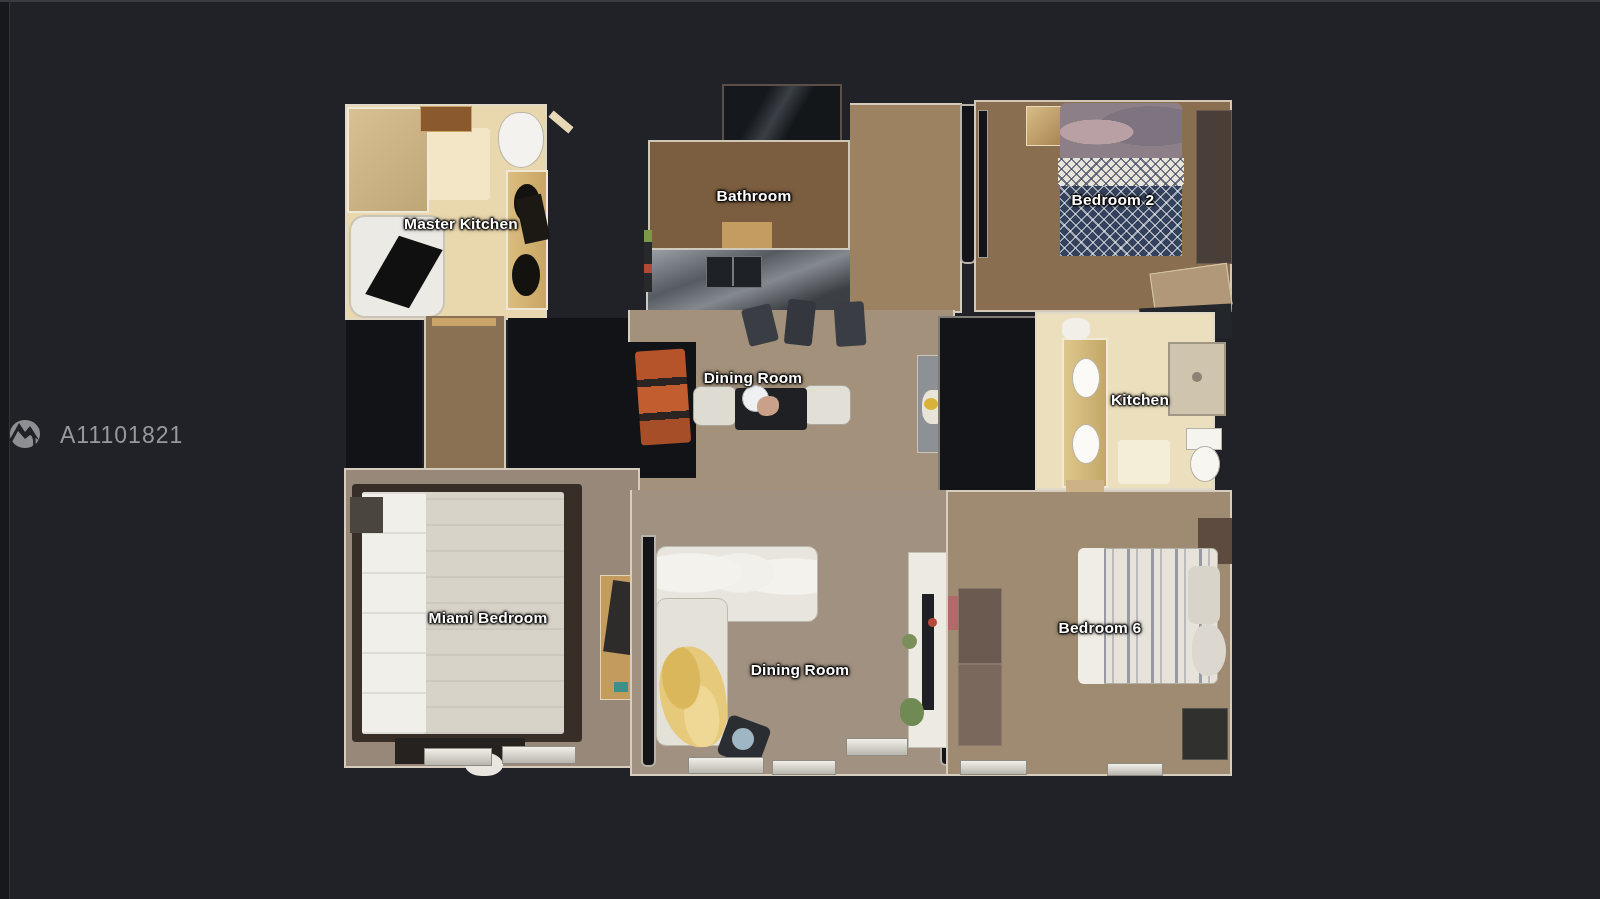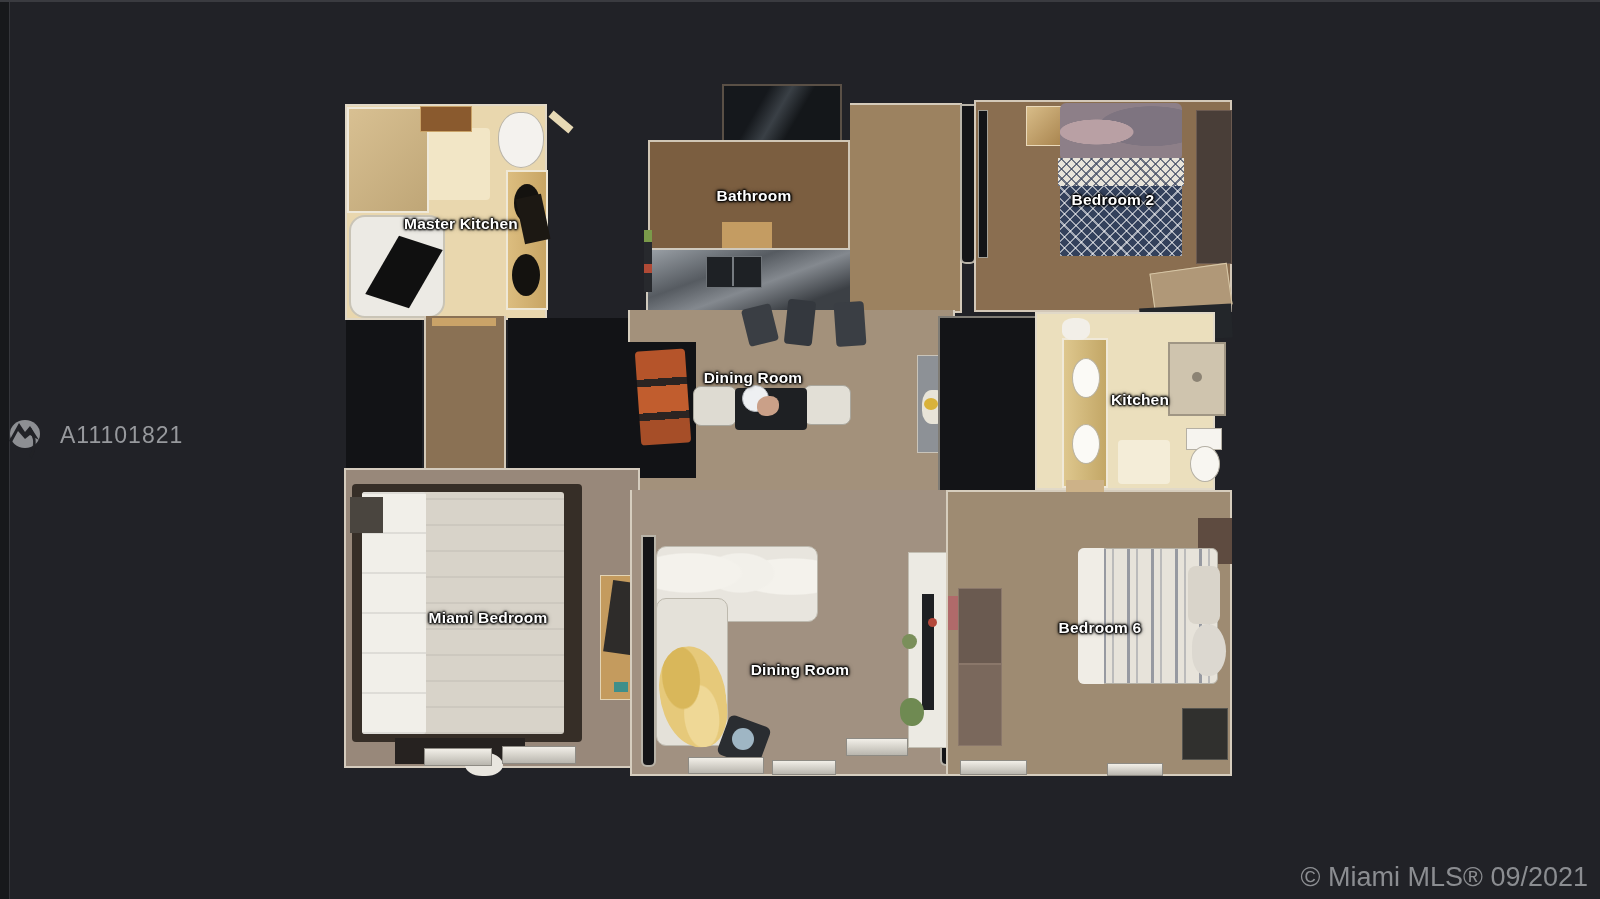--- a/index.html
+++ b/index.html
@@ -309,14 +309,13 @@
 
   <div class="logo">
     <svg viewBox="0 0 42 46" width="42" height="46">
       <ellipse cx="19" cy="18" rx="15" ry="14" fill="#8d8f93"></ellipse>
       <path d="M3 25 L13 7 L19 16 L24 10 L33 24 L24 19 L19 23 L12 15 L6 26 Z" fill="#212227"></path>
       <path d="M22 13 C27 21 31 29 25 43 C31 32 30 22 25 12 Z" fill="#212227"></path>
       <path d="M25 12 C29 18 33 26 26 42 L23 40 C29 30 28 20 23 13 Z" fill="#212227" opacity="0.9"></path>
     </svg>
   </div>
   <span class="mls-id">A11101821</span>
-  <span class="watermark">© Miami MLS® 09/2021</span>
 </div>
 
 </body></html>

